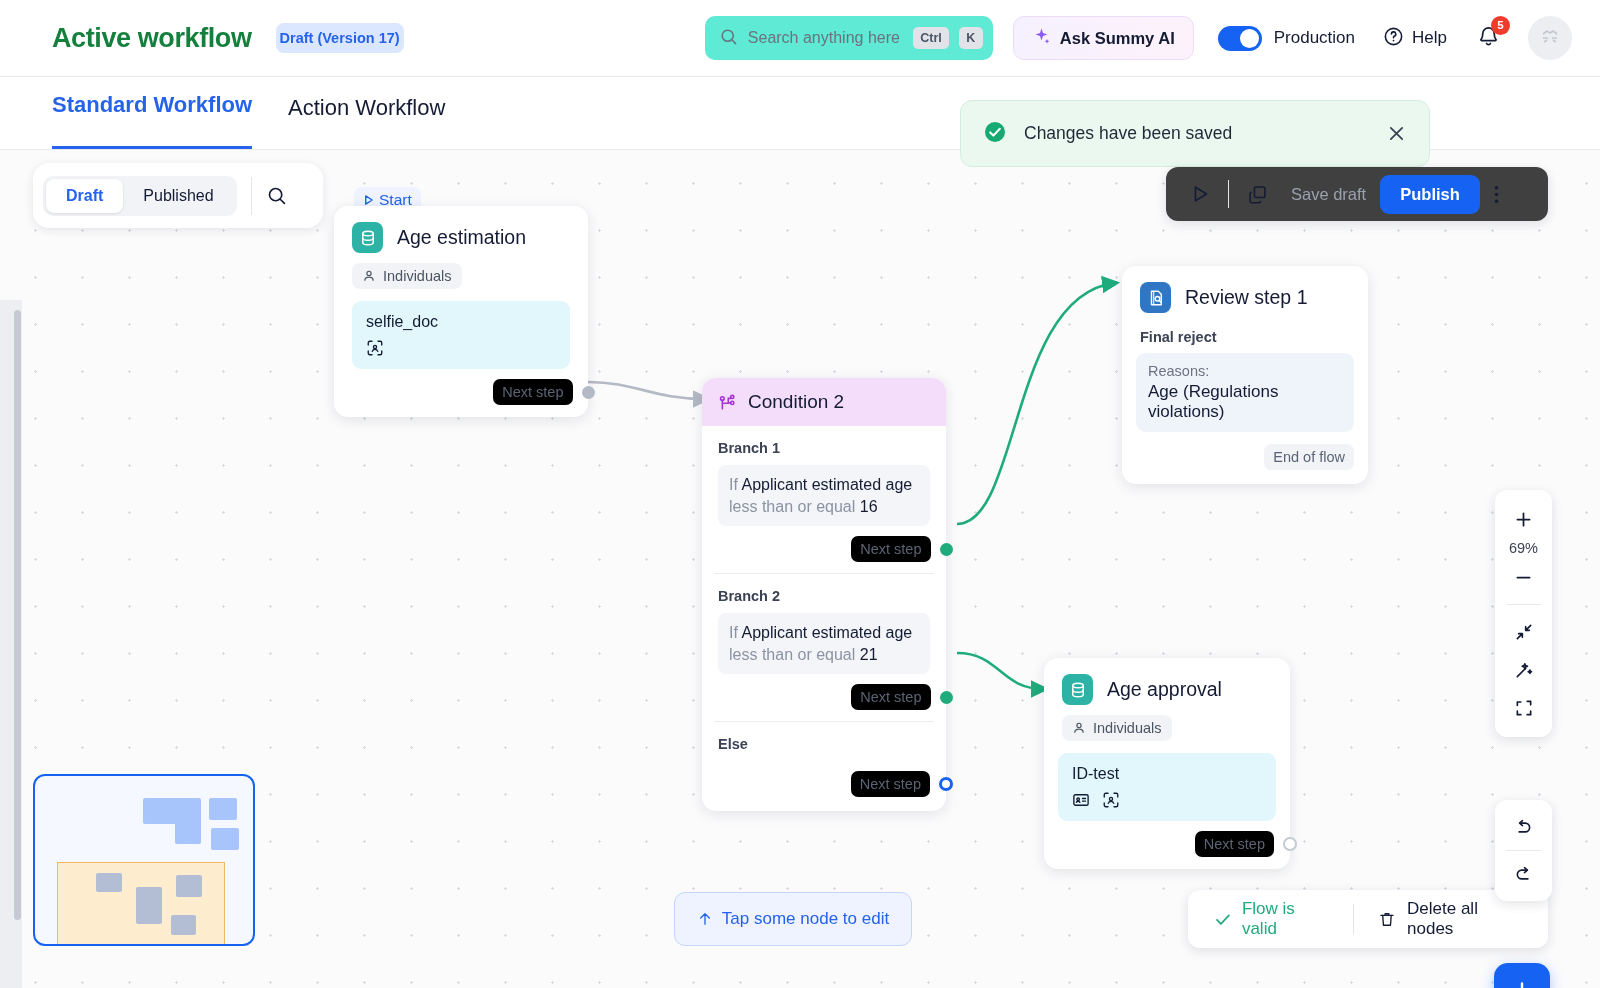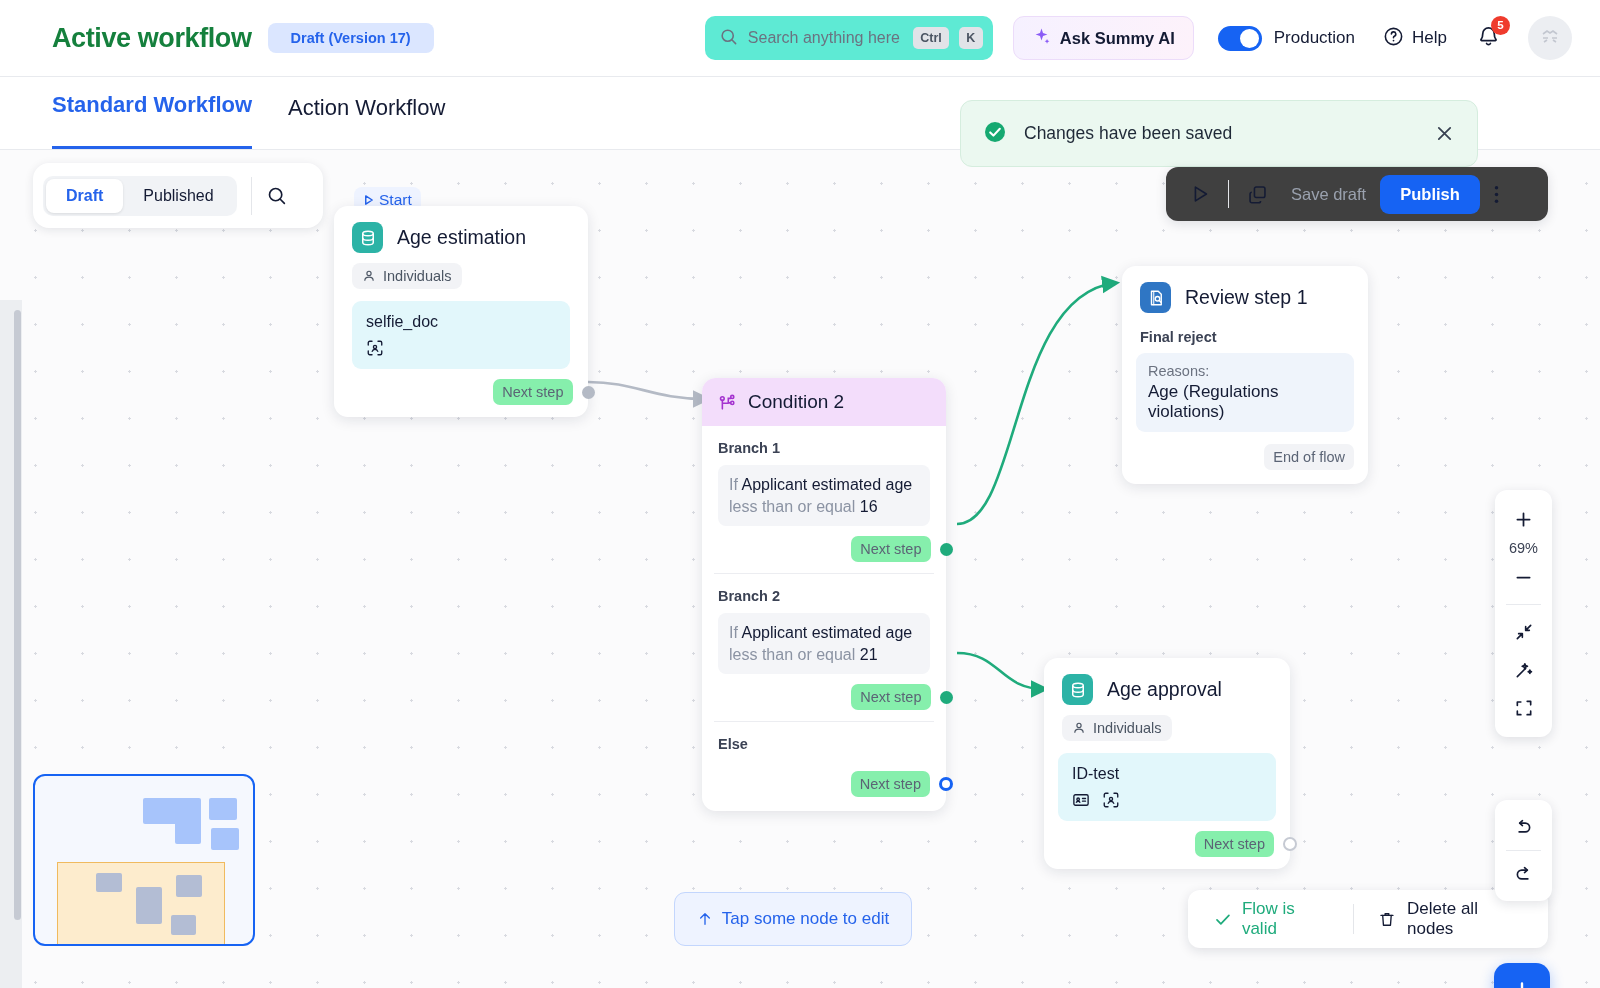--- a/index.html
+++ b/index.html
@@ -15,22 +15,22 @@
   .header {
     position: absolute; top: 0; left: 0; width: 1600px; height: 77px;
     background: #fff; border-bottom: 1px solid #e8eaee;
     display: flex; align-items: center;
   }
   .hdr-title {
     margin-left: 52px; font-size: 27px; font-weight: 700; color: #15803d;
     letter-spacing: -0.4px;
   }
   .hdr-badge {
-    margin-left: 16px; background: #dbe6ff; color: #2563eb;
-    font-size: 14.5px; font-weight: 600; padding: 7px 23px; border-radius: 8px;
+    margin-left: 24px; background: #dbe6ff; color: #2563eb;
+    font-size: 14.5px; font-weight: 600; padding: 7px 4px; border-radius: 8px;
   }
   .hdr-right {
     margin-left: auto; display: flex; align-items: center; gap: 0; padding-right: 28px;
   }
   .search-box {
     width: 288px; height: 44px; background: #5eead4; border-radius: 10px;
     display: flex; align-items: center; padding: 0 10px 0 14px; gap: 10px;
   }
   .search-ph { flex: 1; font-size: 16px; color: #6b7280; }
   .kbd {
@@ -126,21 +126,21 @@
     display: inline-flex; align-items: center; gap: 7px; background: #f2f3f6;
     border-radius: 8px; padding: 5px 10px; font-size: 14.5px; color: #4b5563; font-weight: 500;
   }
   .io-box {
     background: #e2f7fb; border-radius: 9px; padding: 12px 14px 12px;
   }
   .io-name { font-size: 16px; color: #141b34; margin-bottom: 8px; }
   .io-icons { display: flex; gap: 12px; align-items: center; }
   .nextstep-row { display: flex; align-items: center; justify-content: flex-end; gap: 0; padding: 10px 0 12px 0; }
   .nextstep-pill {
-    background: #86efac; color: #5b6475; font-size: 14.5px; border-radius: 7px; padding: 5px 9px;
+    background: #000000; color: #5b6475; font-size: 14.5px; border-radius: 7px; padding: 5px 9px;
   }
   .dot { width: 13px; height: 13px; border-radius: 50%; }
   .dot.gray-solid { background: #b4bac5; }
   .dot.green { background: #1fab7c; }
   .dot.blue-ring { background: #fff; border: 3px solid #1663f3; width: 14px; height: 14px; }
   .dot.gray-ring { background: #fff; border: 2.5px solid #c6cad3; width: 14px; height: 14px; }
 
   
   .start-badge {
     position: absolute; background: #eef3ff; color: #2563eb; font-size: 15.5px;
@@ -166,21 +166,21 @@
   
   .review-sub { font-size: 14.5px; font-weight: 700; color: #3b4254; padding: 10px 18px 8px; }
   .review-box { margin: 0 14px; background: #eff4fb; border-radius: 9px; padding: 10px 12px; }
   .review-box .lbl { font-size: 14.5px; color: #6b7280; margin-bottom: 3px; }
   .review-box .val { font-size: 17px; color: #141b34; }
   .endflow { display: flex; justify-content: flex-end; padding: 12px 14px 14px; }
   .endflow span { background: #f2f3f6; color: #5b6475; font-size: 14.5px; border-radius: 7px; padding: 5px 9px; }
 
   
   .toast {
-    position: absolute; left: 960px; top: 100px; width: 518px; height: 67px;
+    position: absolute; left: 960px; top: 100px; width: 470px; height: 67px;
     background: #ebf8f0; border: 1px solid #d5edde; border-radius: 12px;
     display: flex; align-items: center; padding: 0 22px; gap: 17px;
   }
   .toast-msg { font-size: 17.5px; color: #1f2937; flex: 1; }
   .toast-close { cursor: pointer; display: flex; }
 
   
   .action-bar {
     position: absolute; left: 1166px; top: 167px; width: 382px; height: 54px;
     background: #404040; border-radius: 12px; box-shadow: 0 3px 12px rgba(20,27,52,.12);

